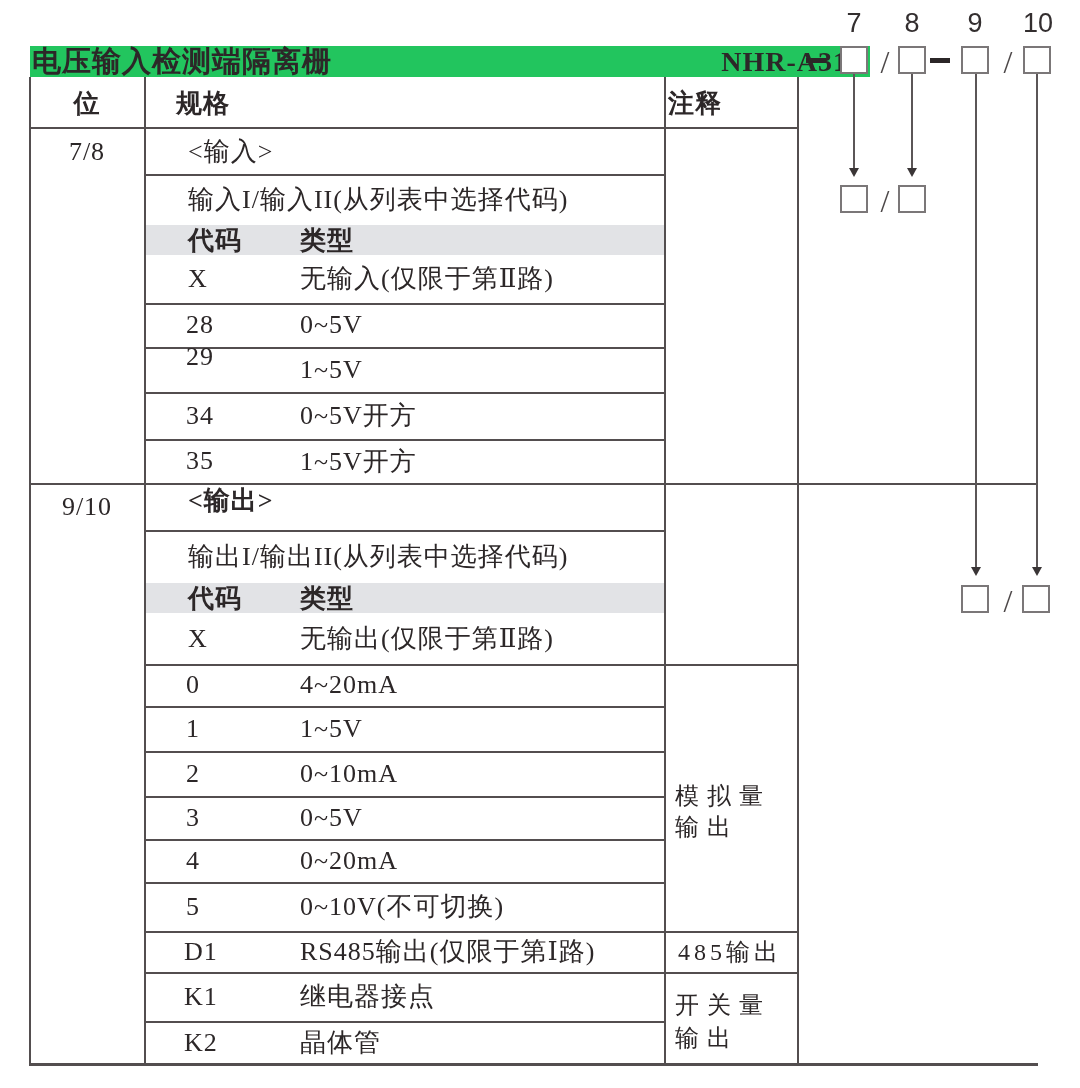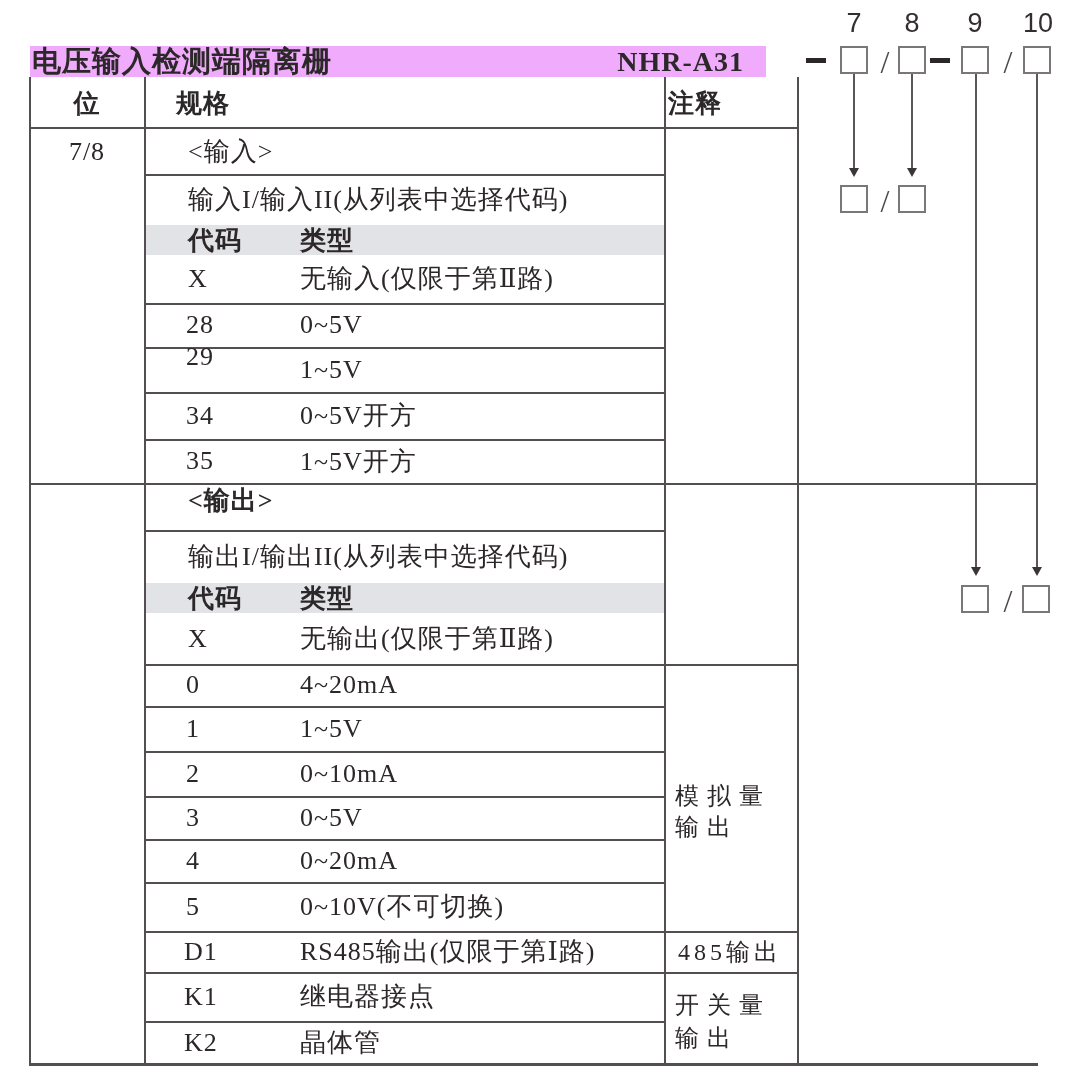--- a/index.html
+++ b/index.html
@@ -2,21 +2,21 @@
 <html><head>
 <meta charset="utf-8">
 <style>
   html,body{margin:0;padding:0;background:#ffffff;}
   .canvas{
     position:relative;width:1080px;height:1088px;background:#ffffff;overflow:hidden;
     font-family:"Liberation Serif","DejaVu Serif",serif;color:#2c2728;
   }
   .hl{position:absolute;height:2px;background:#534e4f;}
   .vl{position:absolute;width:2px;background:#534e4f;}
-  .titlebar{position:absolute;left:30px;top:46px;width:736px;height:31px;background:#f0abfc;
+  .titlebar{position:absolute;left:30px;top:46px;width:840px;height:31px;background:#22c55e;
     display:flex;align-items:center;justify-content:space-between;}
   .title{font-size:29px;font-weight:bold;letter-spacing:1px;padding-left:2px;line-height:31px;}
   .model{font-size:28px;font-weight:bold;padding-right:22px;letter-spacing:1px;}
   .cell{position:absolute;display:flex;align-items:center;font-size:26px;letter-spacing:1px;white-space:nowrap;}
   .hdr{font-weight:bold;}
   .band{position:absolute;left:146px;width:518px;height:30px;background:#e2e3e6;}
   .bandlabel{font-weight:bold;}
   .center{justify-content:center;}
   .note{position:absolute;font-size:24px;letter-spacing:8px;white-space:nowrap;}
   .box{position:absolute;width:28px;height:28px;box-sizing:border-box;border:2px solid #7b7778;background:#fff;}
@@ -77,20 +77,21 @@
   <div class="cell" style="left:300px;top:254px;height:49px;">无输入(仅限于第Ⅱ路)</div>
   <div class="cell" style="left:186px;top:303px;height:44px;">28</div>
   <div class="cell" style="left:300px;top:303px;height:44px;">0~5V</div>
   <div class="cell" style="left:186px;top:334px;height:45px;">29</div>
   <div class="cell" style="left:300px;top:347px;height:45px;">1~5V</div>
   <div class="cell" style="left:186px;top:392px;height:47px;">34</div>
   <div class="cell" style="left:300px;top:392px;height:47px;">0~5V开方</div>
   <div class="cell" style="left:186px;top:439px;height:44px;">35</div>
   <div class="cell" style="left:300px;top:439px;height:44px;">1~5V开方</div>
 
+  <div class="cell center" style="left:30px;top:485px;width:114px;height:44px;">9/10</div>
   <div class="cell" style="left:188px;top:483px;height:34px;font-weight:bold;">&lt;输出&gt;</div>
   <div class="cell" style="left:188px;top:530px;height:53px;">输出I/输出II(从列表中选择代码)</div>
   <div class="band" style="top:583px;"></div>
   <div class="cell bandlabel" style="left:188px;top:583px;height:30px;">代码</div>
   <div class="cell bandlabel" style="left:300px;top:583px;height:30px;">类型</div>
 
   <div class="cell" style="left:188px;top:613px;height:51px;">X</div>
   <div class="cell" style="left:300px;top:613px;height:51px;">无输出(仅限于第Ⅱ路)</div>
   <div class="cell" style="left:186px;top:664px;height:42px;">0</div>
   <div class="cell" style="left:300px;top:664px;height:42px;">4~20mA</div>

